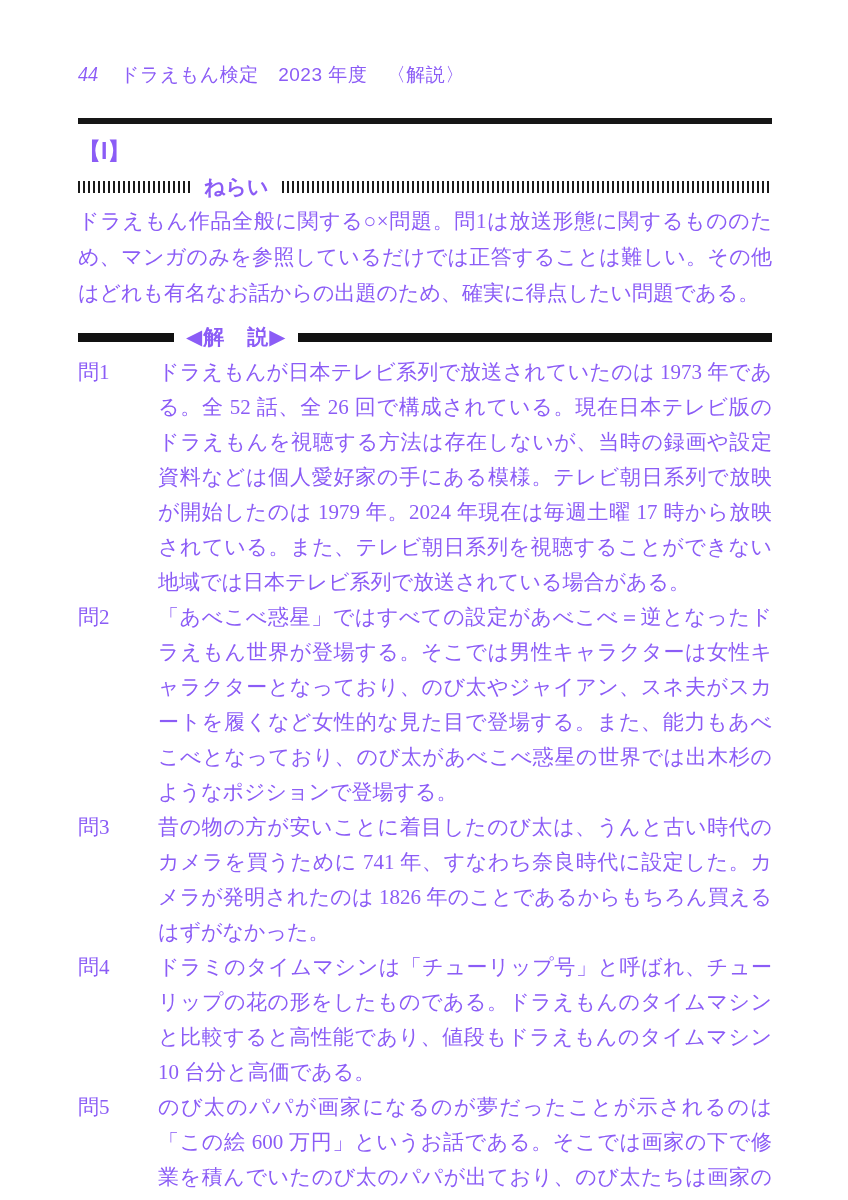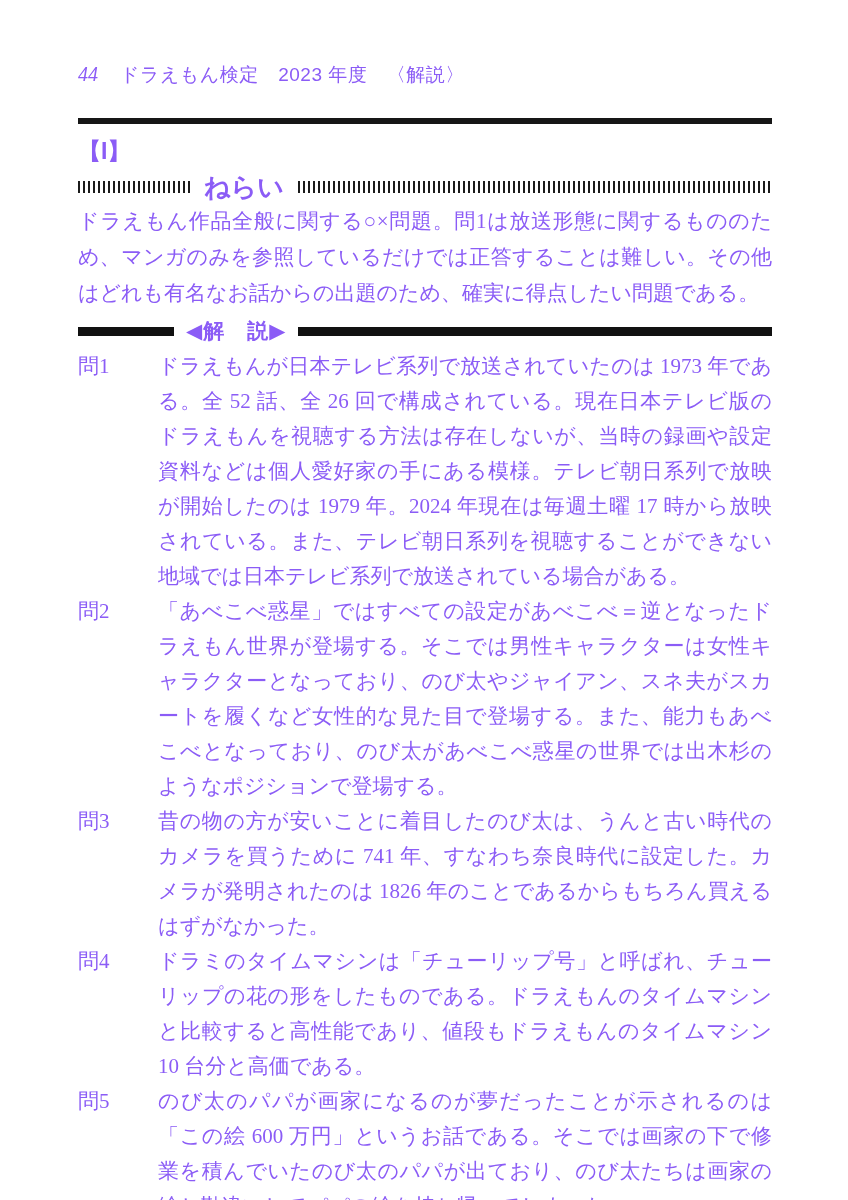--- a/index.html
+++ b/index.html
@@ -71,36 +71,36 @@
   }
   .hatch {
     height: 12px;
     background: repeating-linear-gradient(90deg, #1b1b1b 0 2px, transparent 2px 5px);
   }
   .hatch-left { width: 112px; flex: 0 0 auto; }
   .hatch-right { flex: 1 1 auto; }
   .nerai-label {
     font-family: "Liberation Sans", "DejaVu Sans", sans-serif;
     font-weight: bold;
-    font-size: 26px;
+    font-size: 21px;
     margin: 0 14px;
     white-space: nowrap;
   }
 
   
   .nerai-body {
     margin: 4px 0 0 0;
     font-size: 21px;
     line-height: 36px;
     text-align: justify;
   }
 
   
   .kaisetsu-head {
-    margin-top: 7px;
+    margin-top: 13px;
     display: flex;
     align-items: center;
     height: 26px;
     text-align: center;
   }
   .bar {
     height: 9px;
     background: #111111;
   }
   .bar-left { width: 96px; flex: 0 0 auto; }

